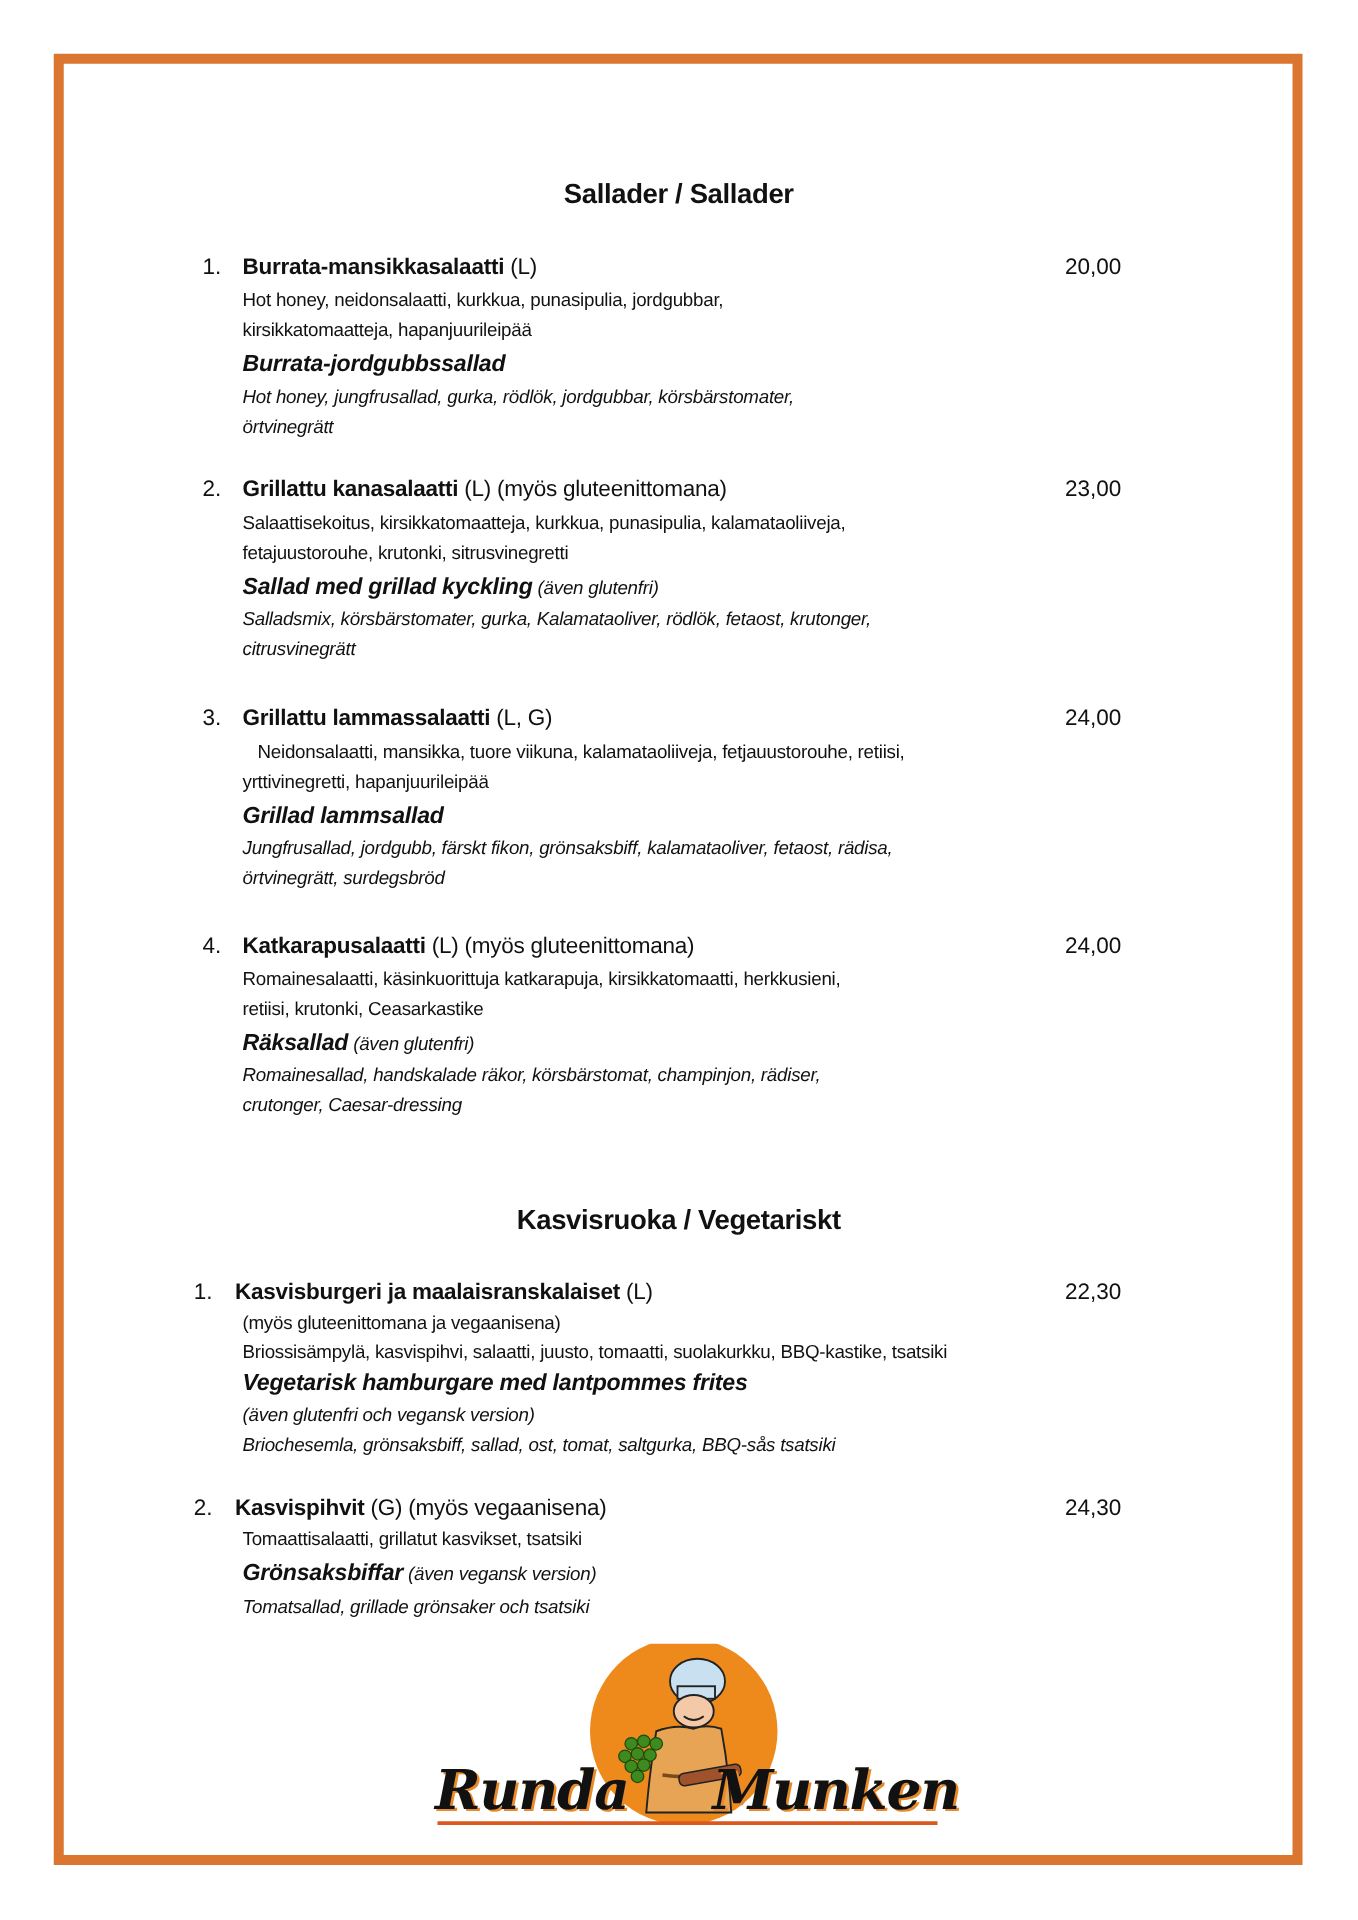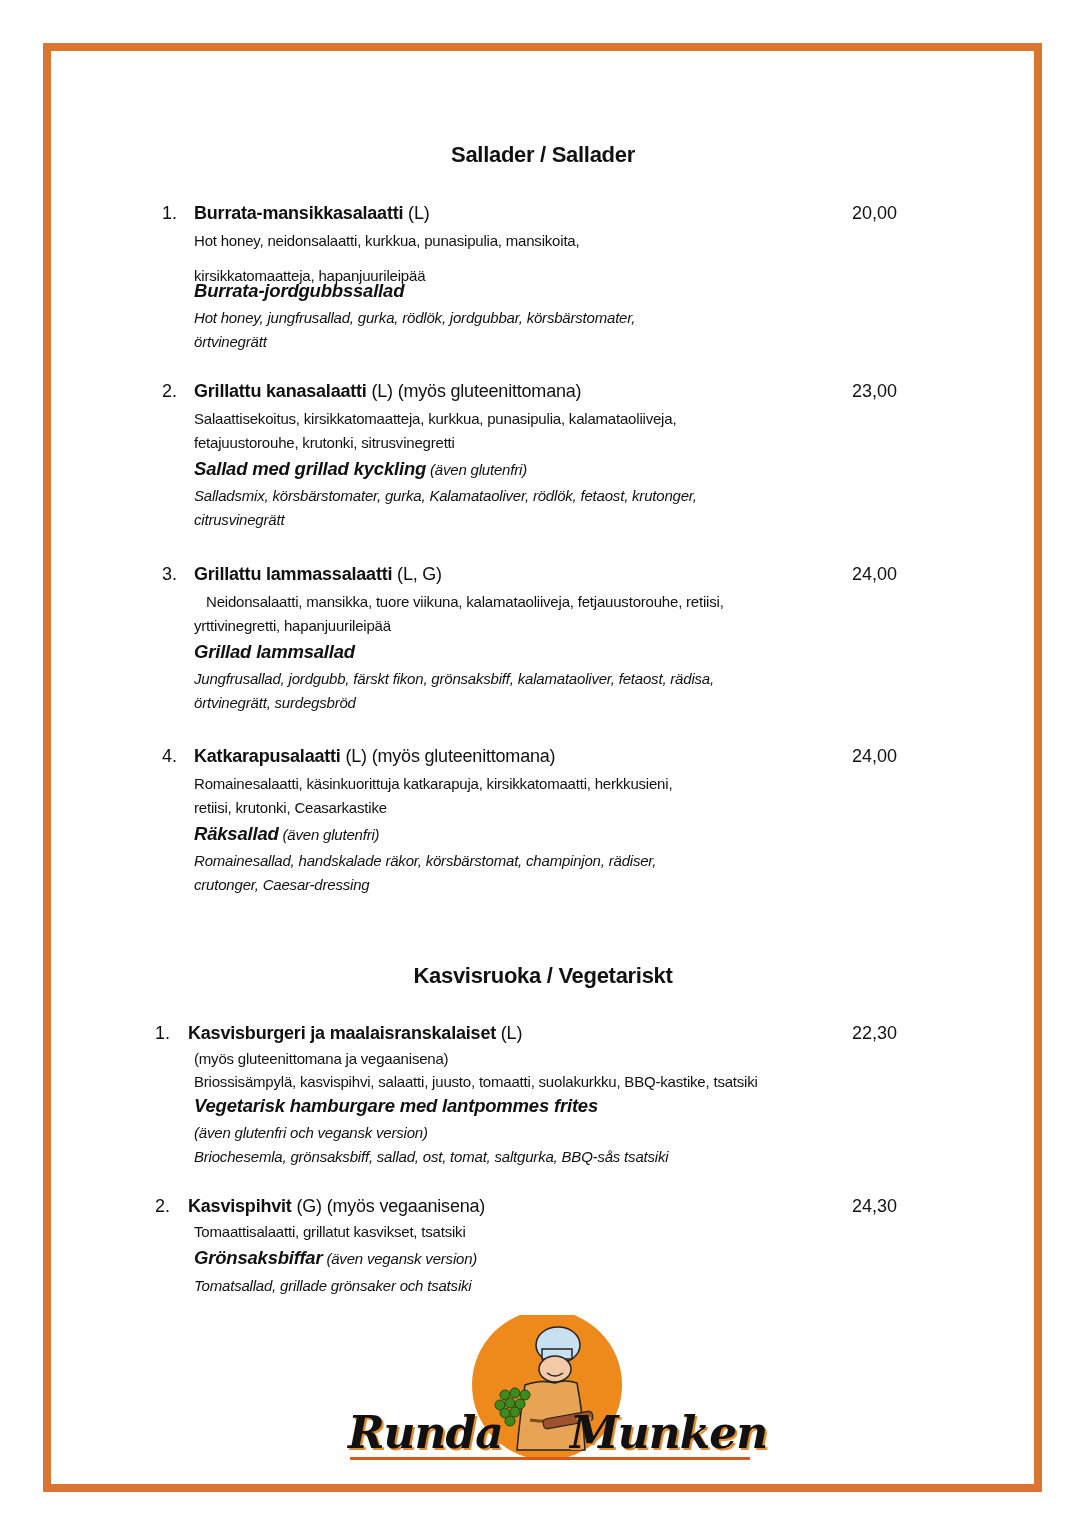--- a/index.html
+++ b/index.html
@@ -32,22 +32,22 @@
 <div class="frame"></div>
 
 <div class="section-title" style="top:142px;">
   <span>Sallader</span><span> / </span><span class="sv">Sallader</span>
 </div>
 
 <div class="item" style="top:203px;">
   <span class="num" style="left:162px;">1.</span>
   <span class="head" style="left:194px;text-align:right;"><span class="name">Burrata-mansikkasalaatti</span><span> (L)</span><span class="note"></span></span>
   <span class="price">20,00</span>
-  <span class="line" style="left:194px;top:29px;">Hot honey, neidonsalaatti, kurkkua, punasipulia, mansikoita,</span>
-  <span class="line" style="left:194px;top:64px;">kirsikkatomaatteja, hapanjuurileipää</span>
+  <span class="line" style="left:194px;top:29px;">Hot honey, neidonsalaatti, kurkkua, punasipulia, jordgubbar,</span>
+  <span class="line" style="left:194px;top:53px;">kirsikkatomaatteja, hapanjuurileipää</span>
   <span class="sv-name" style="left:194px;top:77px;"><span>Burrata-jordgubbssallad</span><span class="note"></span></span>
   <span class="line it" style="left:194px;top:106px;">Hot honey, jungfrusallad, gurka, rödlök, jordgubbar, körsbärstomater,</span>
   <span class="line it" style="left:194px;top:130px;">örtvinegrätt</span>
 </div>
 
 <div class="item" style="top:381px;">
   <span class="num" style="left:162px;">2.</span>
   <span class="head" style="left:194px;"><span class="name">Grillattu kanasalaatti</span><span> (L)</span><span class="note"> (myös gluteenittomana)</span></span>
   <span class="price">23,00</span>
   <span class="line" style="left:194px;top:29px;">Salaattisekoitus, kirsikkatomaatteja, kurkkua, punasipulia, kalamataoliiveja,</span>

